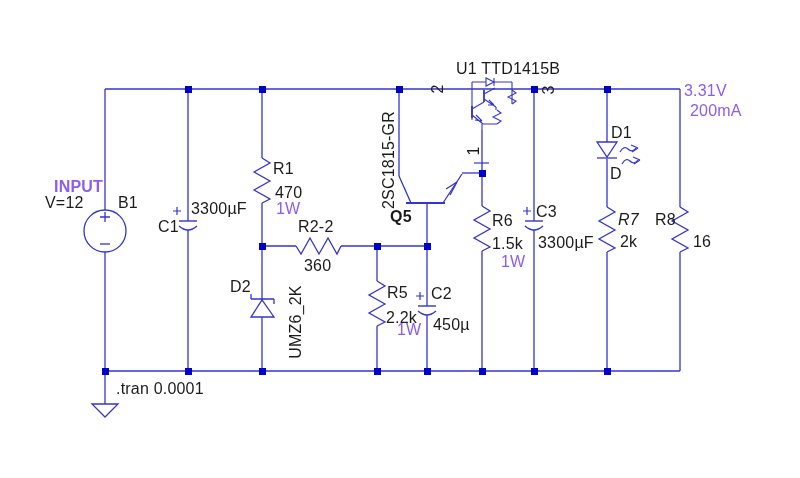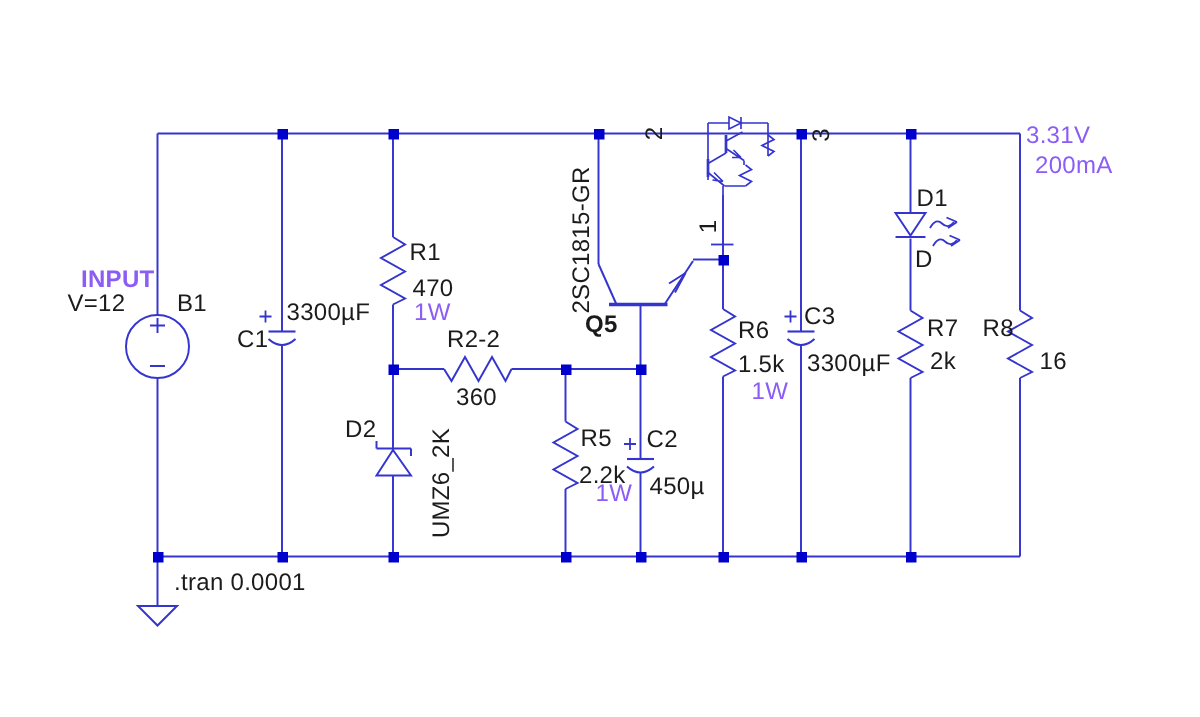--- a/index.html
+++ b/index.html
@@ -187,36 +187,37 @@
 <div class="lbl" style="left:387px;top:284px;">R5</div>
 <div class="lbl" style="left:386px;top:309px;">2.2k</div>
 <div class="lbl blue" style="left:397px;top:321px;">1W</div>
 
 <div class="lbl" style="left:431px;top:285px;">C2</div>
 <div class="lbl" style="left:433px;top:316px;">450µ</div>
 
 <div class="lbl" style="left:390px;top:208px;font-weight:bold;">Q5</div>
 <div class="lbl rot" style="left:388px;top:160px;">2SC1815-GR</div>
 
+<div class="lbl" style="left:456px;top:60px;">U1 TTD1415B</div>
 
 <div class="lbl rot" style="left:437px;top:89px;">2</div>
 <div class="lbl rot" style="left:548px;top:90px;">3</div>
 <div class="lbl rot" style="left:473px;top:151px;">1</div>
 
 <div class="lbl" style="left:492px;top:212px;">R6</div>
 <div class="lbl" style="left:492px;top:235px;">1.5k</div>
 <div class="lbl blue" style="left:501px;top:253px;">1W</div>
 
 <div class="lbl" style="left:536px;top:203px;">C3</div>
 <div class="lbl" style="left:538px;top:234px;">3300µF</div>
 
 <div class="lbl" style="left:611px;top:124px;">D1</div>
 <div class="lbl" style="left:610px;top:165px;">D</div>
 
-<div class="lbl" style="left:618px;top:211px;">R7</div>
+<div class="lbl" style="left:618px;top:211px;font-style:italic;">R7</div>
 <div class="lbl" style="left:620px;top:233px;">2k</div>
 
 <div class="lbl" style="left:655px;top:211px;text-align:center;">R8</div>
 <div class="lbl" style="left:693px;top:233px;">16</div>
 
 <div class="lbl blue" style="left:684px;top:82px;">3.31V</div>
 <div class="lbl blue" style="left:690px;top:102px;">200mA</div>
 
 <div class="lbl" style="left:116px;top:380px;">.tran 0.0001</div>
 

